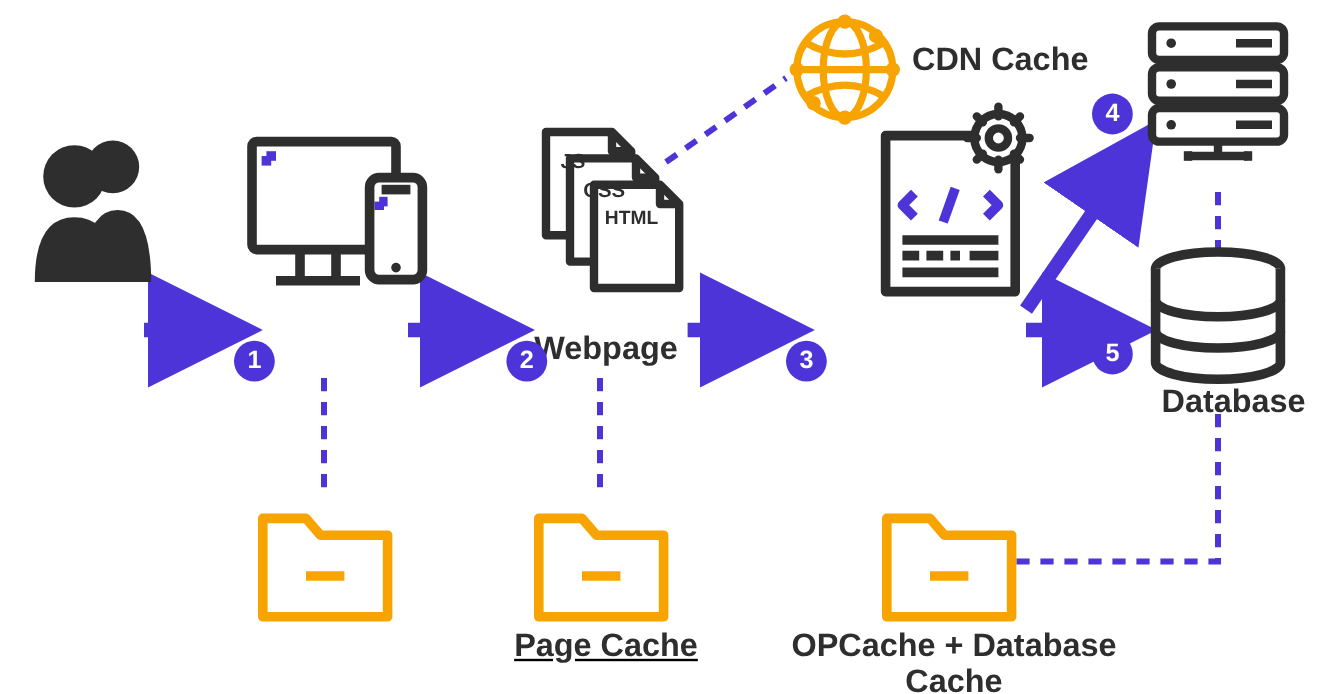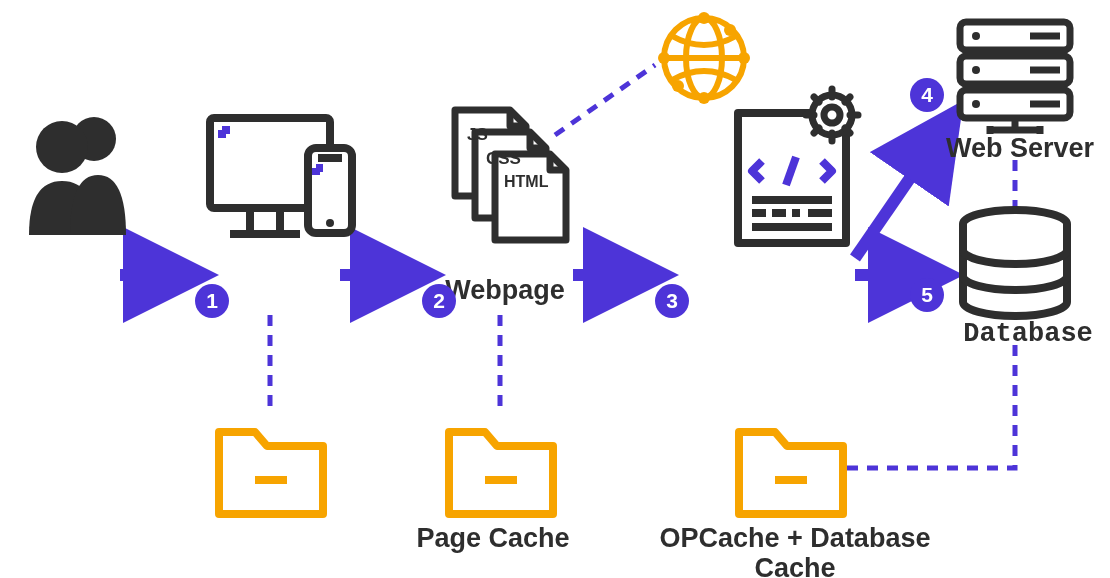--- a/index.html
+++ b/index.html
@@ -196,28 +196,28 @@
     <g transform="translate(735,418)" fill="none" stroke="#f7a400" stroke-width="8" stroke-linejoin="round">
       <path d="M4,14 h36 l12,14 h56 v68 h-104 Z"></path>
       <line x1="40" y1="62" x2="72" y2="62"></line>
     </g>
 
   </svg>
 
   <div class="node" style="left:430px; top:258px; width:150px;margin-top:18px;">
     <div class="label">Webpage</div>
   </div>
-  <div class="node" style="left:940px; top:134px; width:160px;">
-    <div class="label">Web Server</div>
-  </div>
-  <div class="node" style="left:953px; top:320px; width:150px;font-family:Liberation Mono, monospace;">
+  <div class="node" style="left:760px; top:35px; width:180px; text-align:left;">
+    <div class="label">CDN Cache</div>
+  </div>
+  <div class="node" style="left:953px; top:320px; width:150px;">
     <div class="label">Database</div>
   </div>
 
-  <div class="node" style="left:393px; top:524px; width:200px;">
+  <div class="node" style="left:405px; top:524px; width:200px;text-decoration:underline;">
     <div class="label">Page Cache</div>
   </div>
   <div class="node" style="left:620px; top:524px; width:350px;">
     <div class="label">OPCache + Database Cache</div>
   </div>
 
   <div class="step-circle" style="left:195px; top:284px;">
       <span>1</span>
     </div>
   <div class="step-circle" style="left:422px; top:284px;">

